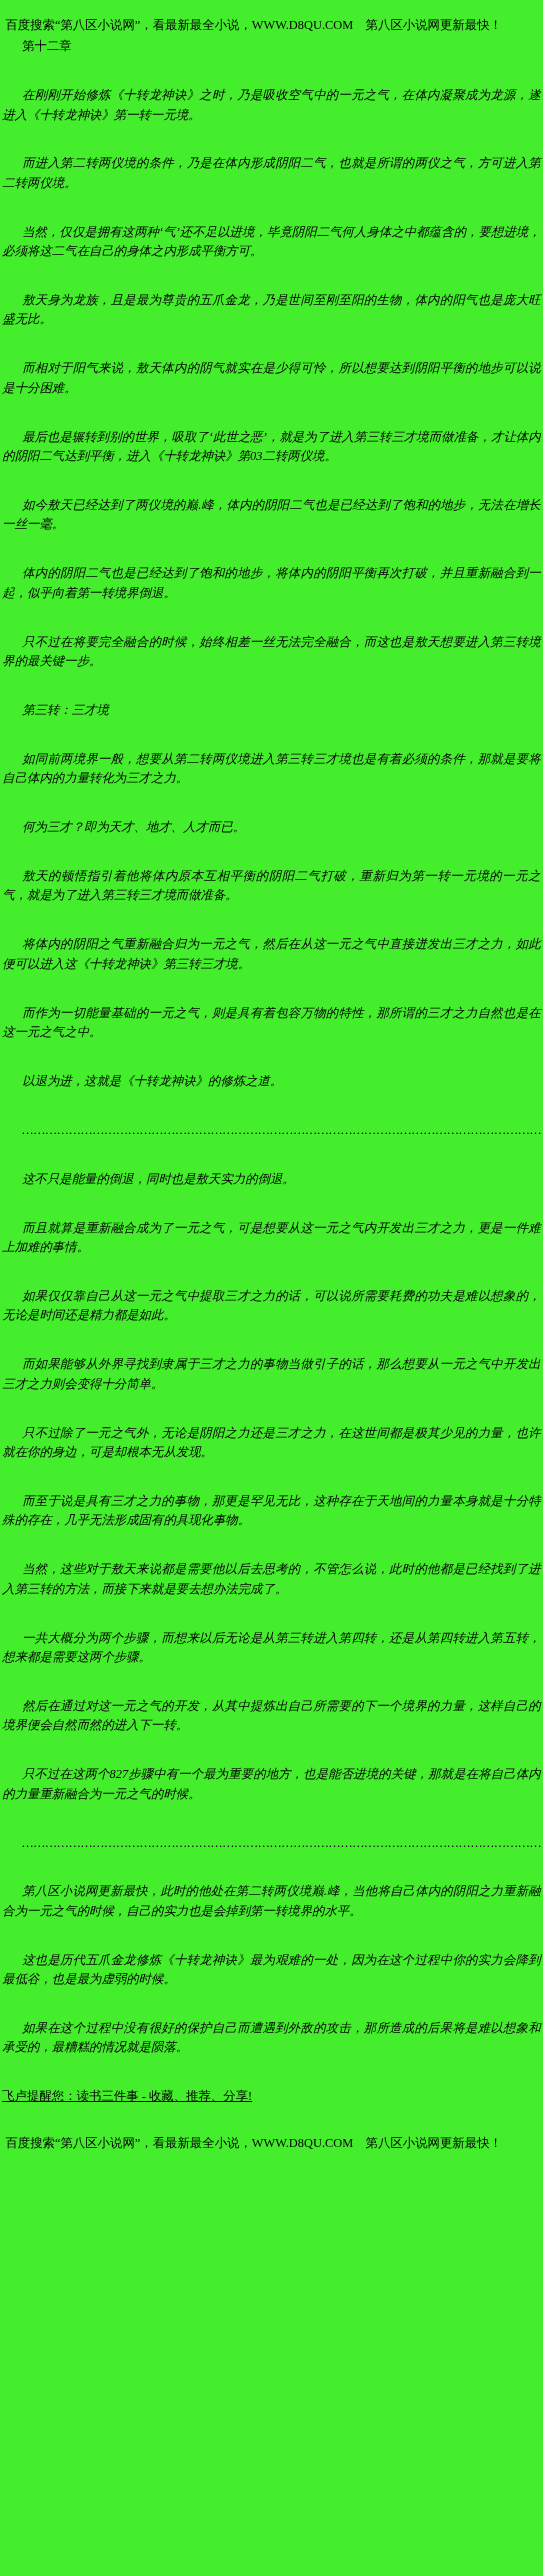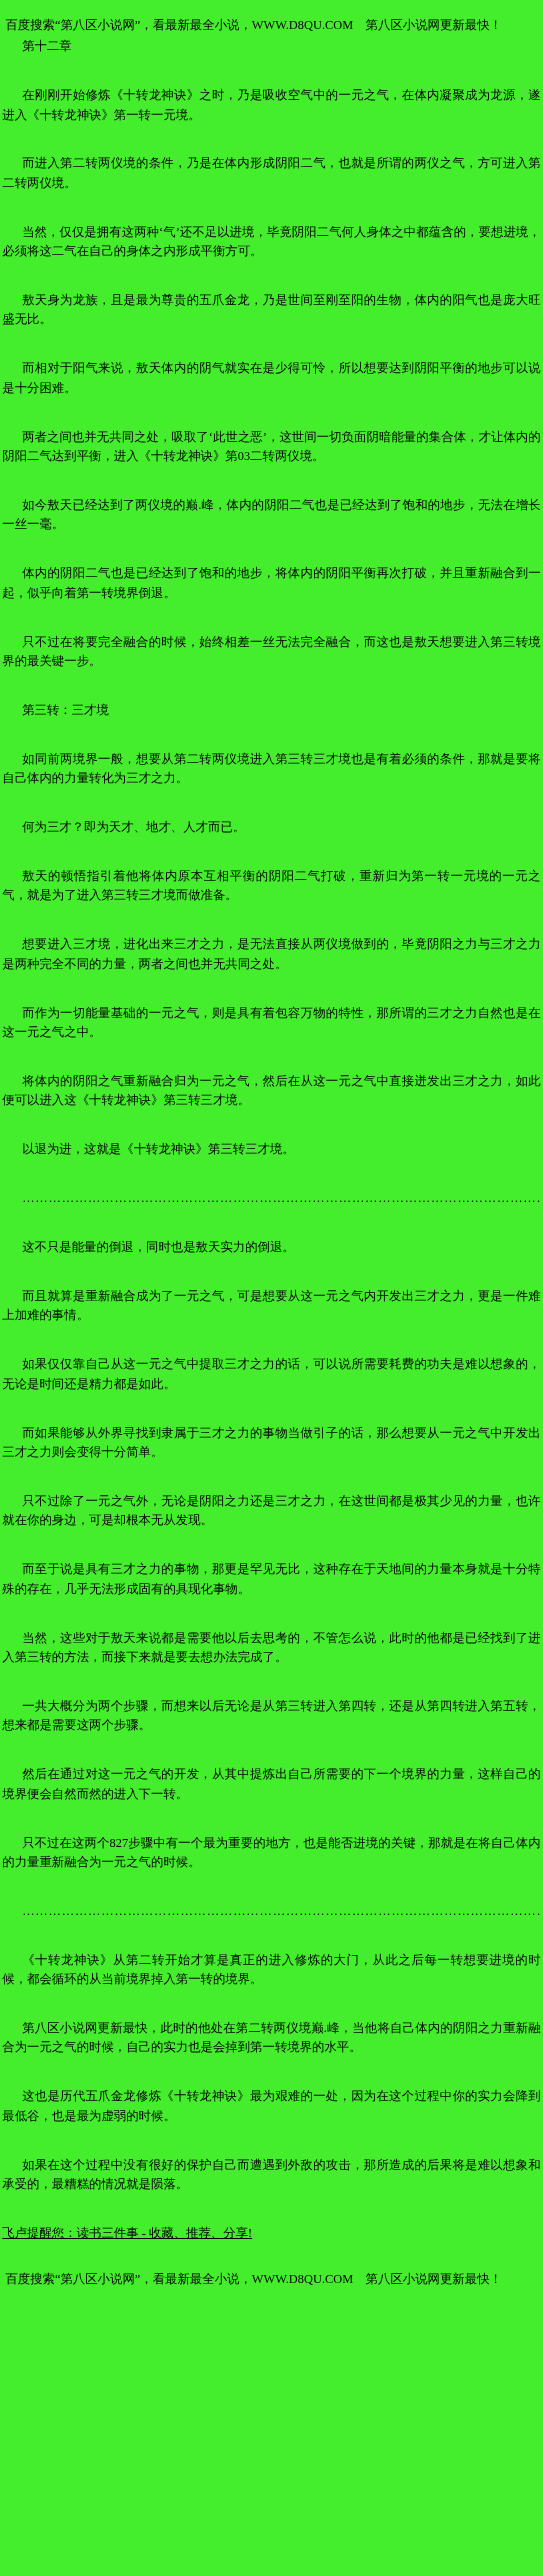--- a/index.html
+++ b/index.html
@@ -7,64 +7,62 @@
     width: 543px;
     min-height: 2576px;
     background: #44ee2c;
     color: #000000;
     font-family: "Liberation Serif", "DejaVu Serif", serif;
     font-size: 12.4px;
     line-height: 19.4px;
   }
   .page { padding: 15.5px 2.3px 12.4px 2.3px; box-sizing: border-box; }
   p { margin: 0 0 29.5px 0; text-align: justify; word-break: break-all; }
-  p.indent { text-indent: 1.6em; }
+  p.indent { text-indent: 1.6em; font-style: italic; }
   .header-ad { margin-bottom: 2.3px; padding-left: 3.1px; }
   .chapter-title { text-indent: 1.6em; }
   .dots { letter-spacing: 0.8px; overflow: hidden; }
   .reminder, .support { margin-bottom: 27px; text-indent: 0; text-decoration: underline; }
   .footer-ad { margin-bottom: 0; padding-left: 3.1px; }
 </style>
 </head>
 <body>
 
 <div class="page">
   <p class="header-ad">百度搜索“第八区小说网”，看最新最全小说，WWW.D8QU.COM　第八区小说网更新最快！</p>
   <p class="chapter-title">第十二章</p>
 
   <p class="indent">在刚刚开始修炼《十转龙神诀》之时，乃是吸收空气中的一元之气，在体内凝聚成为龙源，遂进入《十转龙神诀》第一转一元境。</p>
   <p class="indent">而进入第二转两仪境的条件，乃是在体内形成阴阳二气，也就是所谓的两仪之气，方可进入第二转两仪境。</p>
   <p class="indent">当然，仅仅是拥有这两种‘气’还不足以进境，毕竟阴阳二气何人身体之中都蕴含的，要想进境，必须将这二气在自己的身体之内形成平衡方可。</p>
   <p class="indent">敖天身为龙族，且是最为尊贵的五爪金龙，乃是世间至刚至阳的生物，体内的阳气也是庞大旺盛无比。</p>
   <p class="indent">而相对于阳气来说，敖天体内的阴气就实在是少得可怜，所以想要达到阴阳平衡的地步可以说是十分困难。</p>
-  <p class="indent">两者之间也并无共同之处，吸取了‘此世之恶’，这世间一切负面阴暗能量的集合体，才让体内的阴阳二气达到平衡，进入《十转龙神诀》第03二转两仪境。</p>
+  <p class="indent">最后也是辗转到别的世界，吸取了‘此世之恶’，就是为了进入第三转三才境而做准备，才让体内的阴阳二气达到平衡，进入《十转龙神诀》第03二转两仪境。</p>
   <p class="indent">如今敖天已经达到了两仪境的巅.峰，体内的阴阳二气也是已经达到了饱和的地步，无法在增长一丝一毫。</p>
   <p class="indent">体内的阴阳二气也是已经达到了饱和的地步，将体内的阴阳平衡再次打破，并且重新融合到一起，似乎向着第一转境界倒退。</p>
   <p class="indent">只不过在将要完全融合的时候，始终相差一丝无法完全融合，而这也是敖天想要进入第三转境界的最关键一步。</p>
   <p class="indent">第三转：三才境</p>
   <p class="indent">如同前两境界一般，想要从第二转两仪境进入第三转三才境也是有着必须的条件，那就是要将自己体内的力量转化为三才之力。</p>
   <p class="indent">何为三才？即为天才、地才、人才而已。</p>
   <p class="indent">敖天的顿悟指引着他将体内原本互相平衡的阴阳二气打破，重新归为第一转一元境的一元之气，就是为了进入第三转三才境而做准备。</p>
-  <p class="indent">想要进入三才境，进化出来三才之力，是无法直接从两仪境做到的，毕竟阴阳之力与三才之力是两种完全不同的力量，两者之间也并无共同之处。</p>
+  <p class="indent">将体内的阴阳之气重新融合归为一元之气，然后在从这一元之气中直接迸发出三才之力，如此便可以进入这《十转龙神诀》第三转三才境。</p>
   <p class="indent">而作为一切能量基础的一元之气，则是具有着包容万物的特性，那所谓的三才之力自然也是在这一元之气之中。</p>
-  <p class="indent">将体内的阴阳之气重新融合归为一元之气，然后在从这一元之气中直接迸发出三才之力，如此便可以进入这《十转龙神诀》第三转三才境。</p>
-  <p class="indent">以退为进，这就是《十转龙神诀》第三转三才境。</p>
+  <p class="indent">以退为进，这就是《十转龙神诀》的修炼之道。</p>
   <p class="indent dots">……………………………………………………………………………………………………………………………………………………………………</p>
   <p class="indent">这不只是能量的倒退，同时也是敖天实力的倒退。</p>
   <p class="indent">而且就算是重新融合成为了一元之气，可是想要从这一元之气内开发出三才之力，更是一件难上加难的事情。</p>
   <p class="indent">如果仅仅靠自己从这一元之气中提取三才之力的话，可以说所需要耗费的功夫是难以想象的，无论是时间还是精力都是如此。</p>
   <p class="indent">而如果能够从外界寻找到隶属于三才之力的事物当做引子的话，那么想要从一元之气中开发出三才之力则会变得十分简单。</p>
   <p class="indent">只不过除了一元之气外，无论是阴阳之力还是三才之力，在这世间都是极其少见的力量，也许就在你的身边，可是却根本无从发现。</p>
   <p class="indent">而至于说是具有三才之力的事物，那更是罕见无比，这种存在于天地间的力量本身就是十分特殊的存在，几乎无法形成固有的具现化事物。</p>
   <p class="indent">当然，这些对于敖天来说都是需要他以后去思考的，不管怎么说，此时的他都是已经找到了进入第三转的方法，而接下来就是要去想办法完成了。</p>
   <p class="indent">一共大概分为两个步骤，而想来以后无论是从第三转进入第四转，还是从第四转进入第五转，想来都是需要这两个步骤。</p>
   <p class="indent">然后在通过对这一元之气的开发，从其中提炼出自己所需要的下一个境界的力量，这样自己的境界便会自然而然的进入下一转。</p>
   <p class="indent">只不过在这两个827步骤中有一个最为重要的地方，也是能否进境的关键，那就是在将自己体内的力量重新融合为一元之气的时候。</p>
   <p class="indent dots">…………………………………………………………………………………………………………………………………………………………</p>
-  <p class="indent">《十转龙神诀》从第二转开始才算是真正的进入修炼的大门，从此之后每一转想要进境的时候，都会循环的从当前境界掉入第一转的境界。</p>
   <p class="indent">第八区小说网更新最快，此时的他处在第二转两仪境巅.峰，当他将自己体内的阴阳之力重新融合为一元之气的时候，自己的实力也是会掉到第一转境界的水平。</p>
   <p class="indent">这也是历代五爪金龙修炼《十转龙神诀》最为艰难的一处，因为在这个过程中你的实力会降到最低谷，也是最为虚弱的时候。</p>
   <p class="indent">如果在这个过程中没有很好的保护自己而遭遇到外敌的攻击，那所造成的后果将是难以想象和承受的，最糟糕的情况就是陨落。</p>
 
   <p class="reminder">飞卢提醒您：读书三件事 - 收藏、推荐、分享!</p>
   <p class="footer-ad">百度搜索“第八区小说网”，看最新最全小说，WWW.D8QU.COM　第八区小说网更新最快！</p>
 </div>
 
 
 </body></html>

